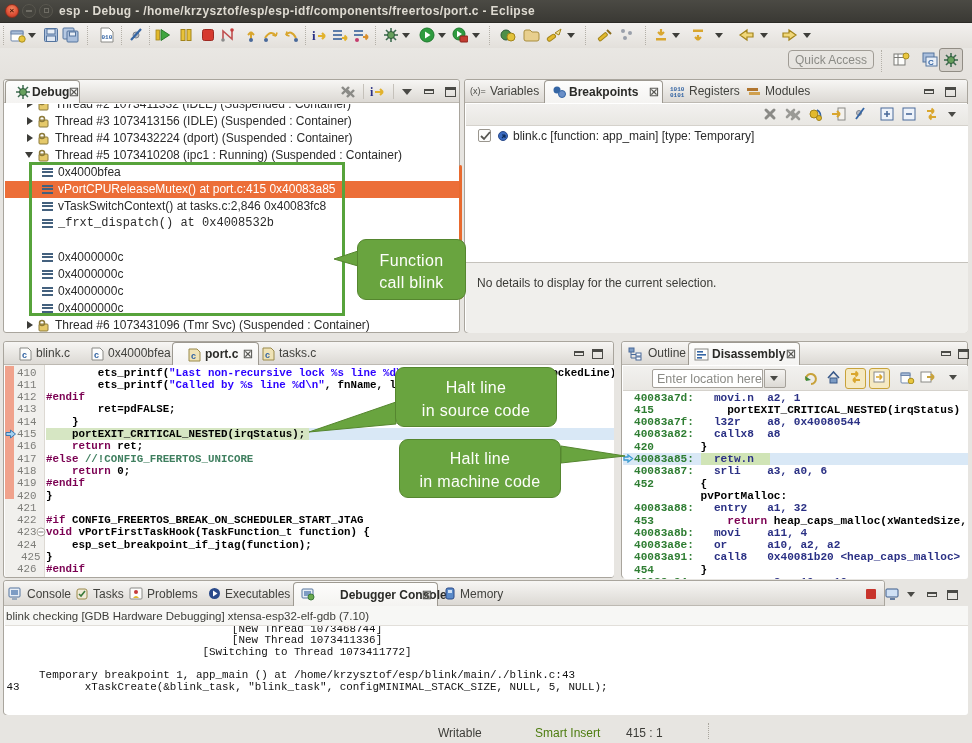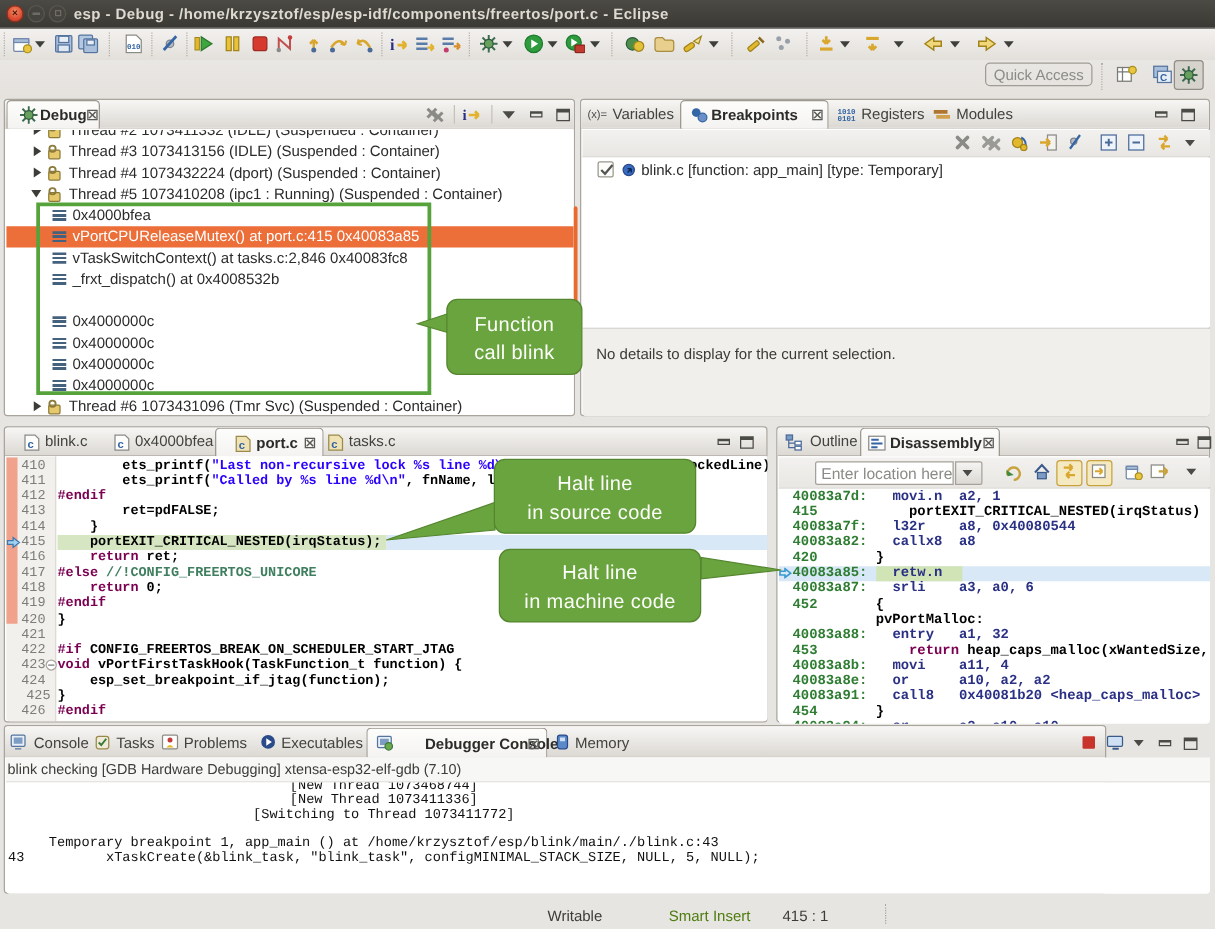--- a/index.html
+++ b/index.html
@@ -353,21 +353,21 @@
   <div class="treerow" style="top:76.5px;background:#ec6e38;color:#fff;">
         <span class="frameicon" style="left:37px;top:4px;"></span>
         <span style="position:absolute;left:53px;top:1px;">vPortCPUReleaseMutex() at port.c:415 0x40083a85</span>
       </div>
   <div class="treerow" style="top:93.5px;">
         <span class="frameicon" style="left:37px;top:4px;"></span>
         <span style="position:absolute;left:53px;top:1px;">vTaskSwitchContext() at tasks.c:2,846 0x40083fc8</span>
       </div>
   <div class="treerow" style="top:110.5px;">
         <span class="frameicon" style="left:37px;top:4px;"></span>
-        <span style="position:absolute;left:53px;top:1px;">_frxt_dispatch() at 0x4008532b</span>
+        <span style="position:absolute;left:53px;top:1px;font-family:Liberation Mono, monospace;">_frxt_dispatch() at 0x4008532b</span>
       </div>
   <div class="treerow" style="top:144.5px;">
         <span class="frameicon" style="left:37px;top:4px;"></span>
         <span style="position:absolute;left:53px;top:1px;">0x4000000c</span>
       </div>
   <div class="treerow" style="top:161.5px;">
         <span class="frameicon" style="left:37px;top:4px;"></span>
         <span style="position:absolute;left:53px;top:1px;">0x4000000c</span>
       </div>
   <div class="treerow" style="top:178.5px;">

